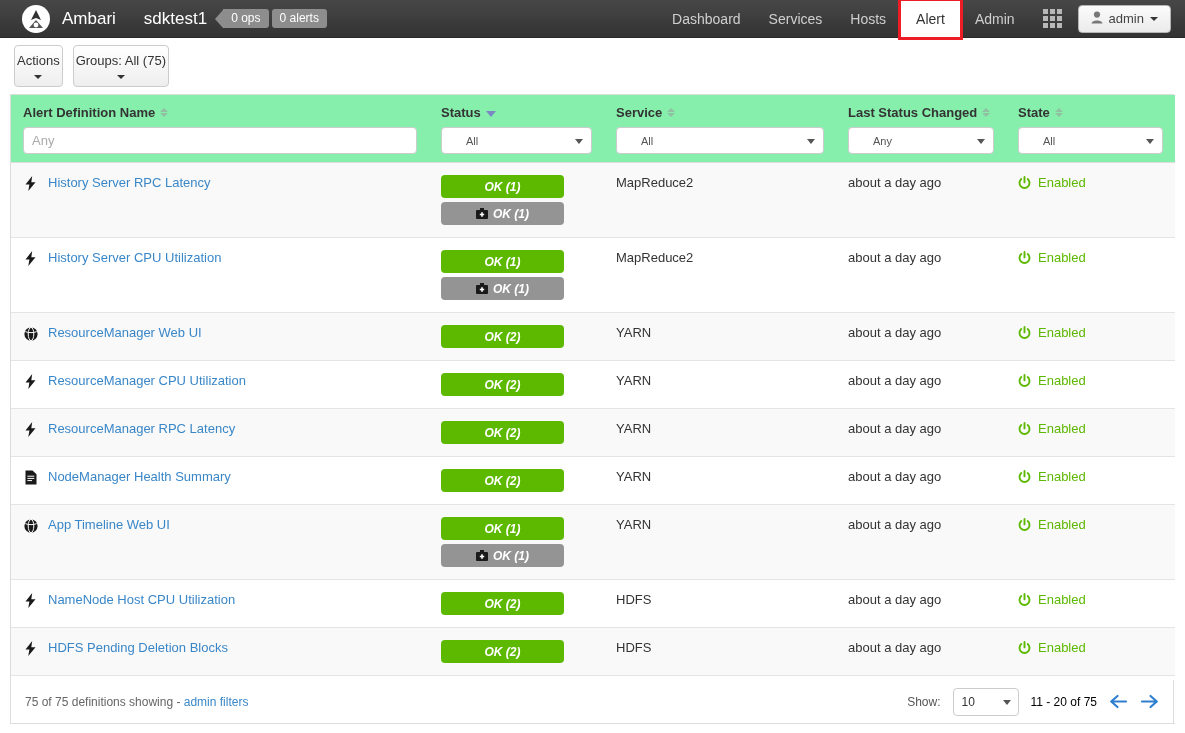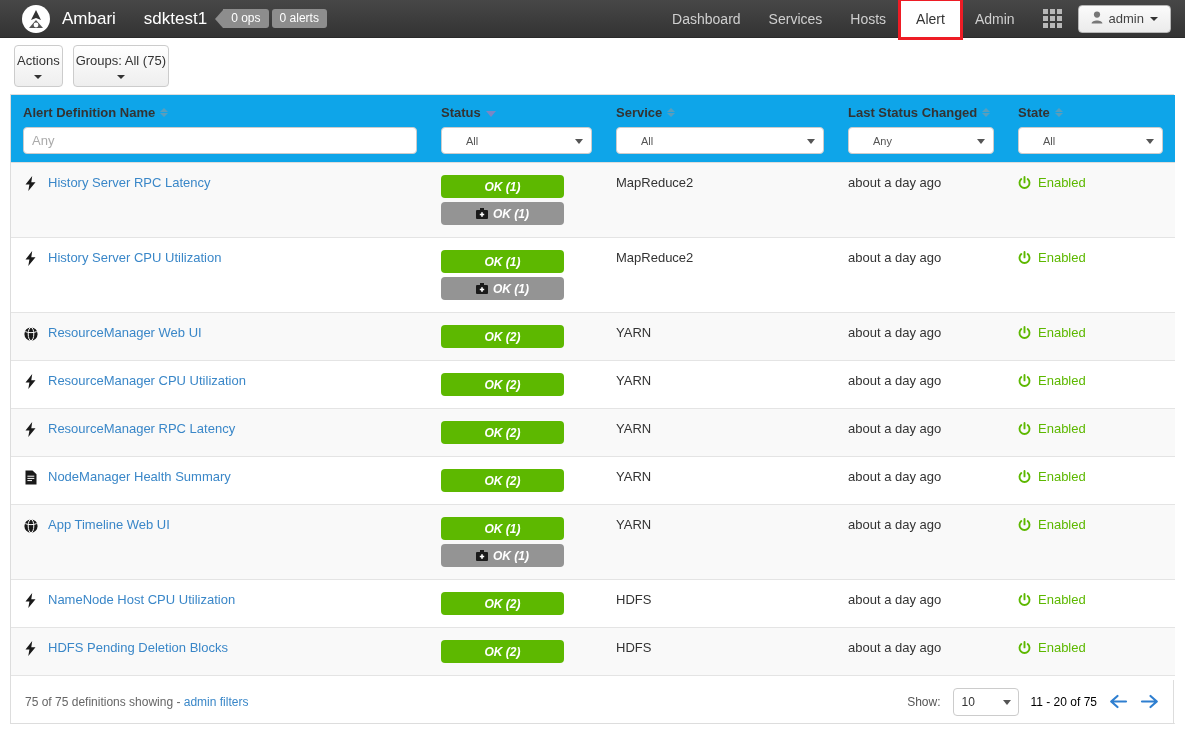--- a/index.html
+++ b/index.html
@@ -111,21 +111,21 @@
 
   
   .panel {
     position: absolute; top: 94px; left: 10px;
     width: 1164px; height: 586px;
     border: 1px solid #dddddd;
     background: #ffffff;
   }
   table.alerts { width: 100%; border-collapse: collapse; table-layout: fixed; }
   table.alerts th {
-    background: #0ea5e9;
+    background: #86efac;
     border-bottom: 1px solid #dddddd;
     text-align: left;
     vertical-align: top;
     padding: 10px 12px 8px 12px;
     font-size: 13px; font-weight: bold; color: #333333;
   }
   .th-label { display: flex; align-items: center; gap: 5px; white-space: nowrap; }
   .sort-both {
     display: inline-flex; flex-direction: column; gap: 1px;
     opacity: .55;

